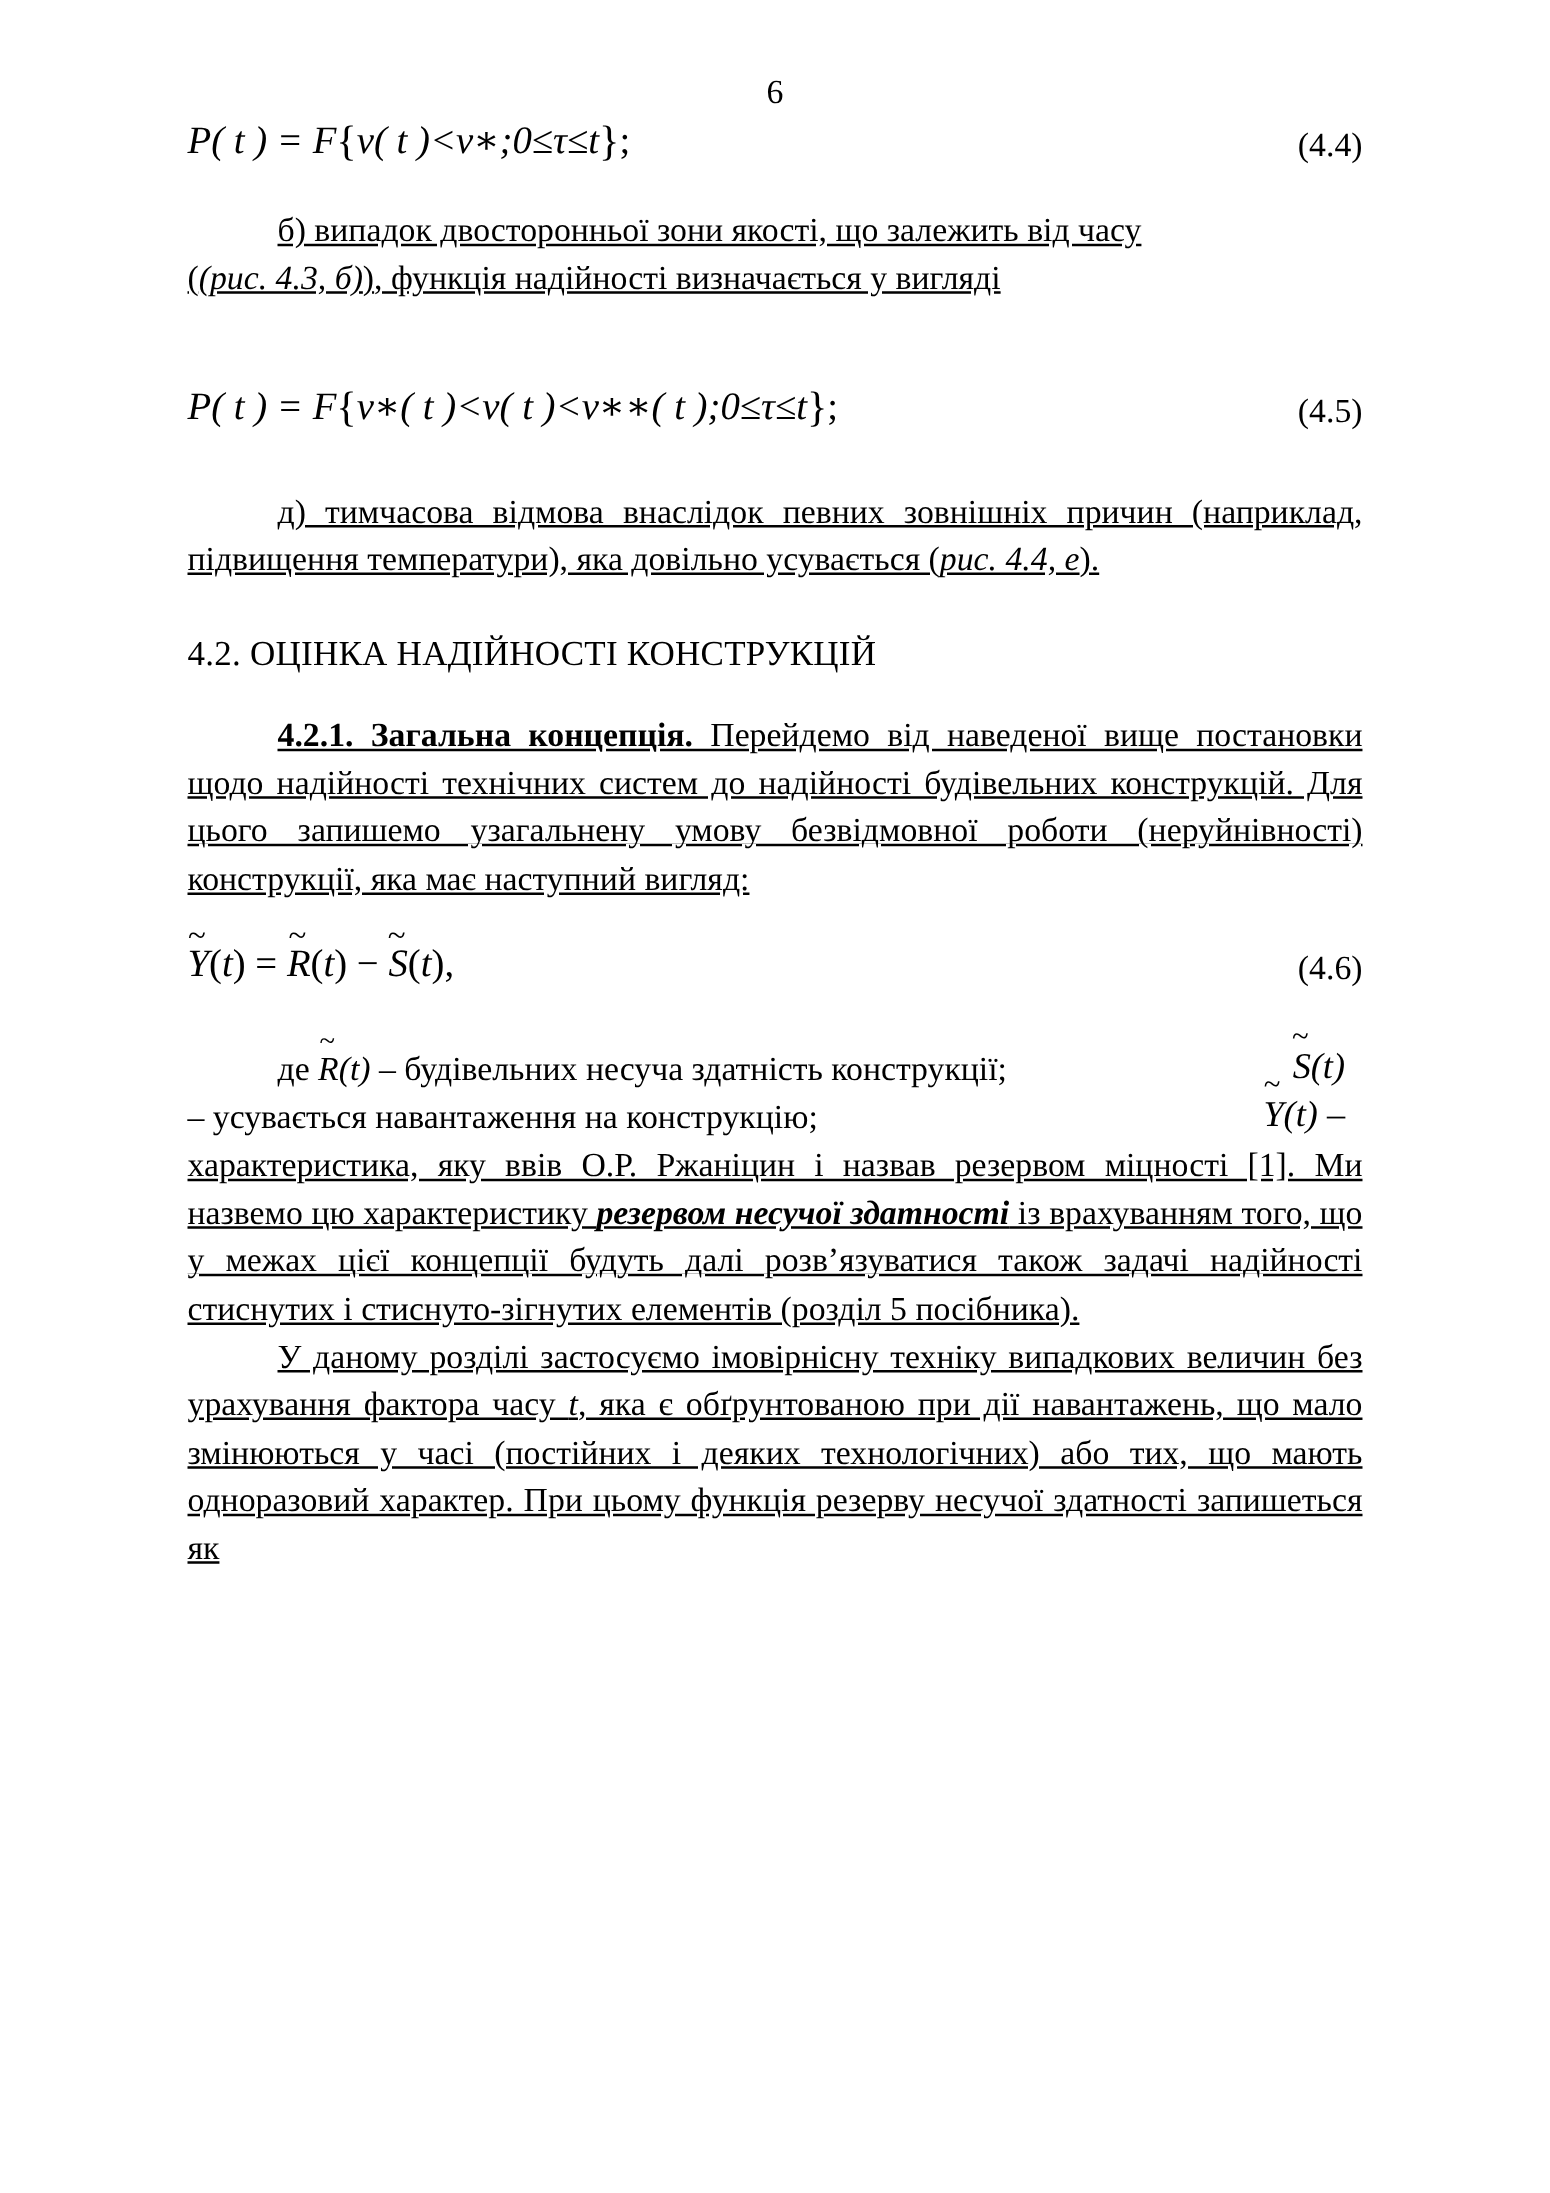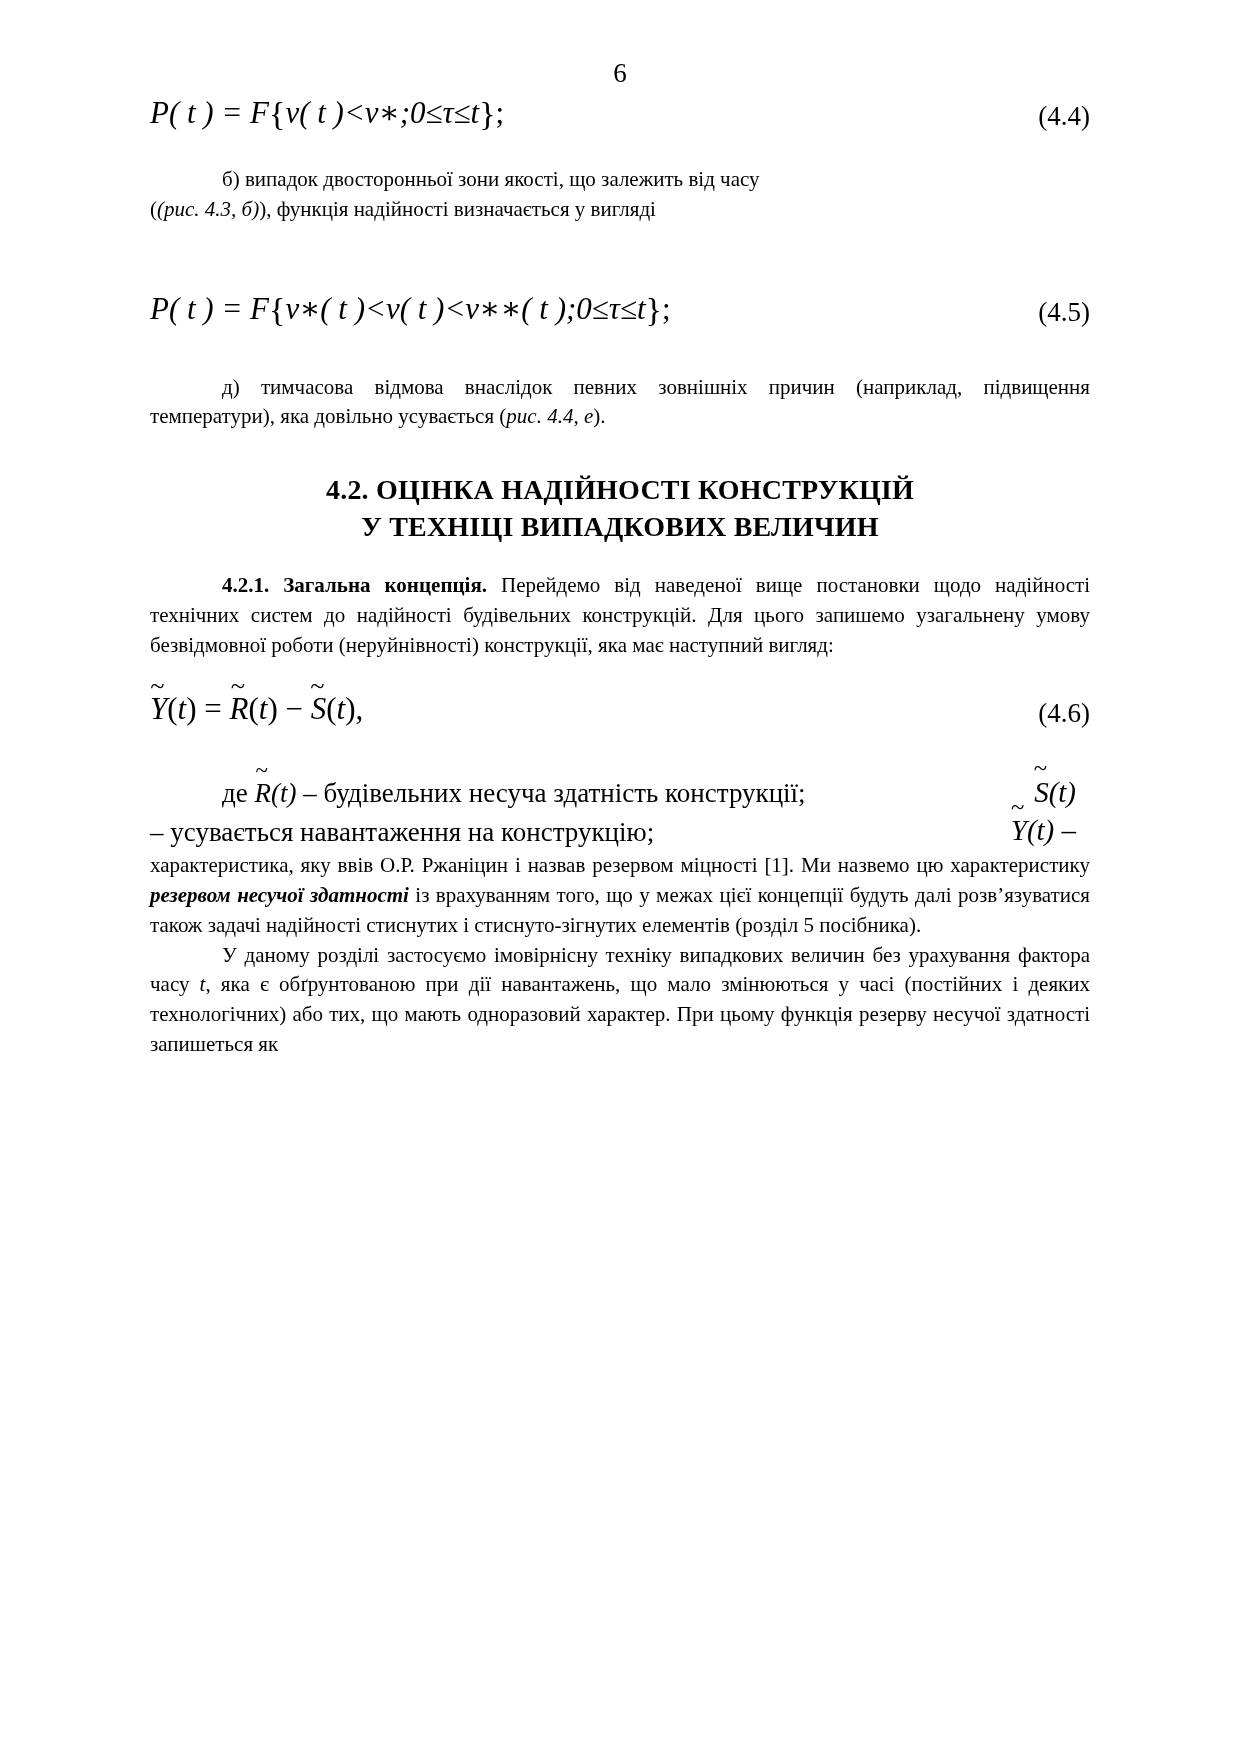--- a/index.html
+++ b/index.html
@@ -70,38 +70,38 @@
     left: 50%;
     top: -0.62em;
     transform: translateX(-58%);
     font-style: normal;
     font-size: 0.85em;
     line-height: 1;
   }
 
   
   p.body {
-    font-size: 21px;
+    font-size: 27px;
     line-height: 1.42;
     text-align: justify;
     text-justify: inter-word;
     margin: 0;
     text-indent: 72px;
     hyphens: none;
+    text-decoration: underline;
   }
   p.body.noindent { text-indent: 0; }
   p.body.tight { margin-top: 0; }
   .it { font-style: italic; }
   .bi { font-style: italic; font-weight: bold; }
   .bold { font-weight: bold; }
 
   
   .section-heading {
-    text-align: center;
-    font-weight: bold;
+    font-weight: normal;
     font-size: 28px;
     line-height: 1.3;
     margin: 40px 0 0 0;
     letter-spacing: 0.2px;
   }
   .section-heading div { white-space: nowrap; }
   .sp-md { height: 26px; }
   .sp-lg { height: 38px; }
 
   
@@ -149,21 +149,20 @@
   </div>
 
   <div class="sp-lg"></div>
 
 
 
   <p class="body"><span>д) тимчасова відмова внаслідок певних зовнішніх причин (наприклад, підвищення температури), яка довільно усувається (</span><span class="it">рис. 4.4, е</span><span>).</span></p>
 
   <div class="section-heading">
     <div>4.2. ОЦІНКА НАДІЙНОСТІ КОНСТРУКЦІЙ</div>
-    <div>У ТЕХНІЦІ ВИПАДКОВИХ ВЕЛИЧИН</div>
   </div>
 
   <div class="sp-md"></div>
 
   <p class="body"><span class="bold">4.2.1. Загальна концепція.</span><span> Перейдемо від наведеної вище постановки щодо надійності технічних систем до надійності будівельних конструкцій. Для цього запишемо узагальнену умову безвідмовної роботи (неруйнівності) конструкції, яка має наступний вигляд:</span></p>
 
   <div class="sp-md"></div>
 
   <div class="formula-row">
     <div class="formula-body f46">

